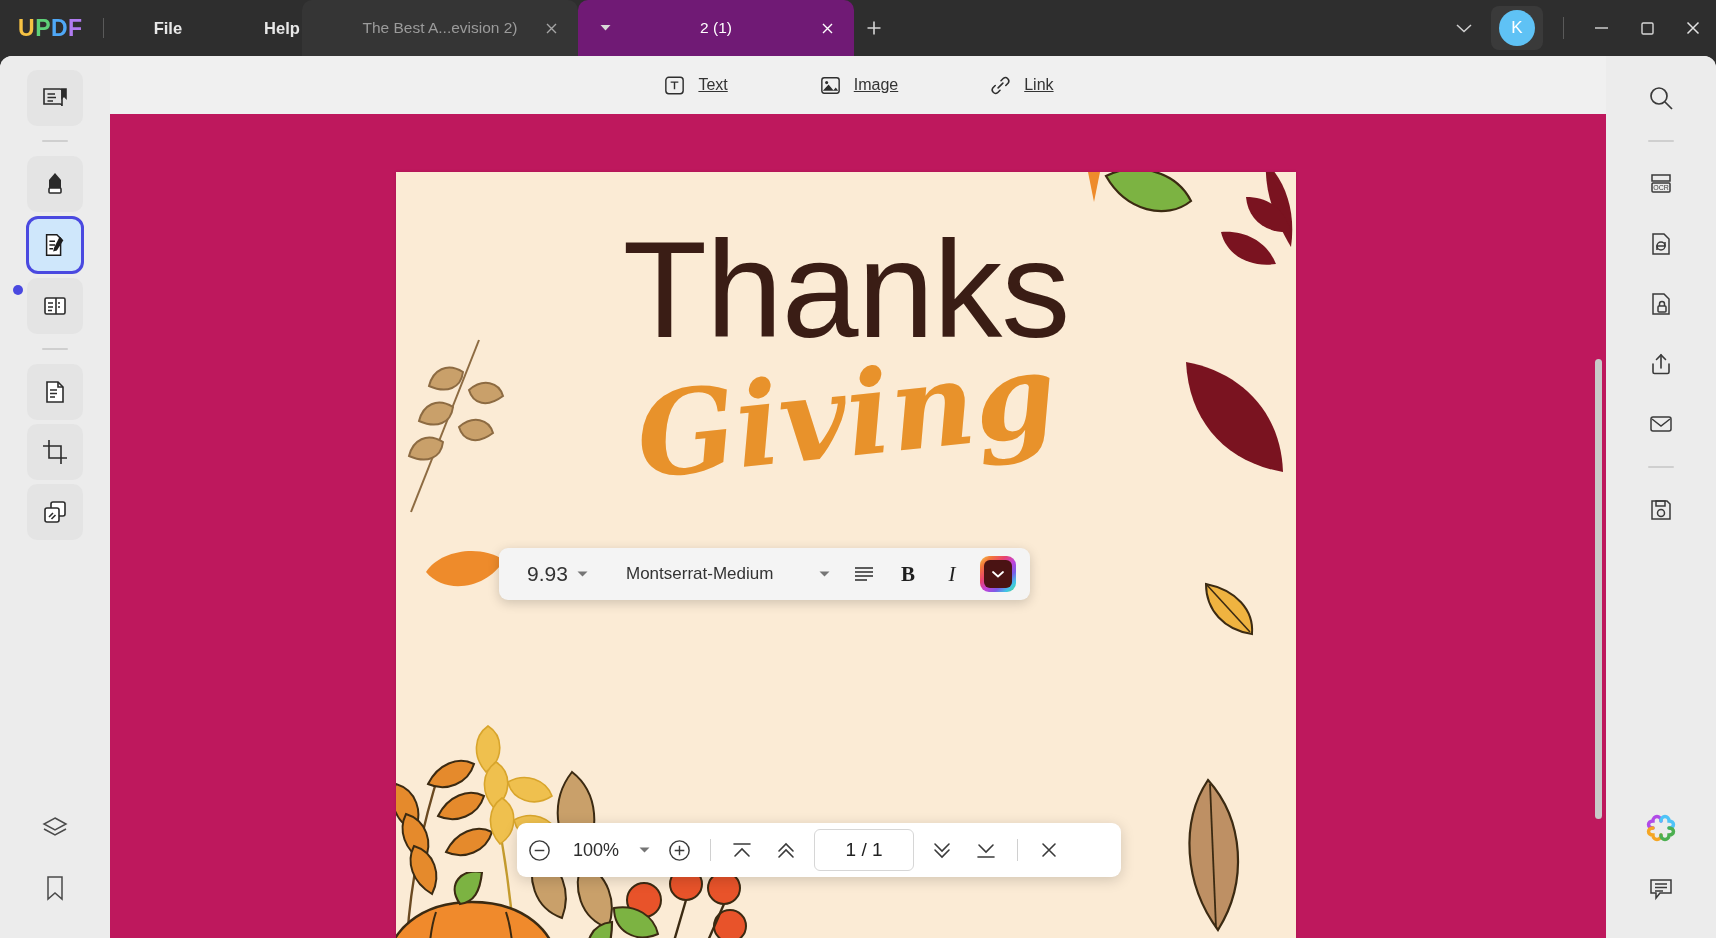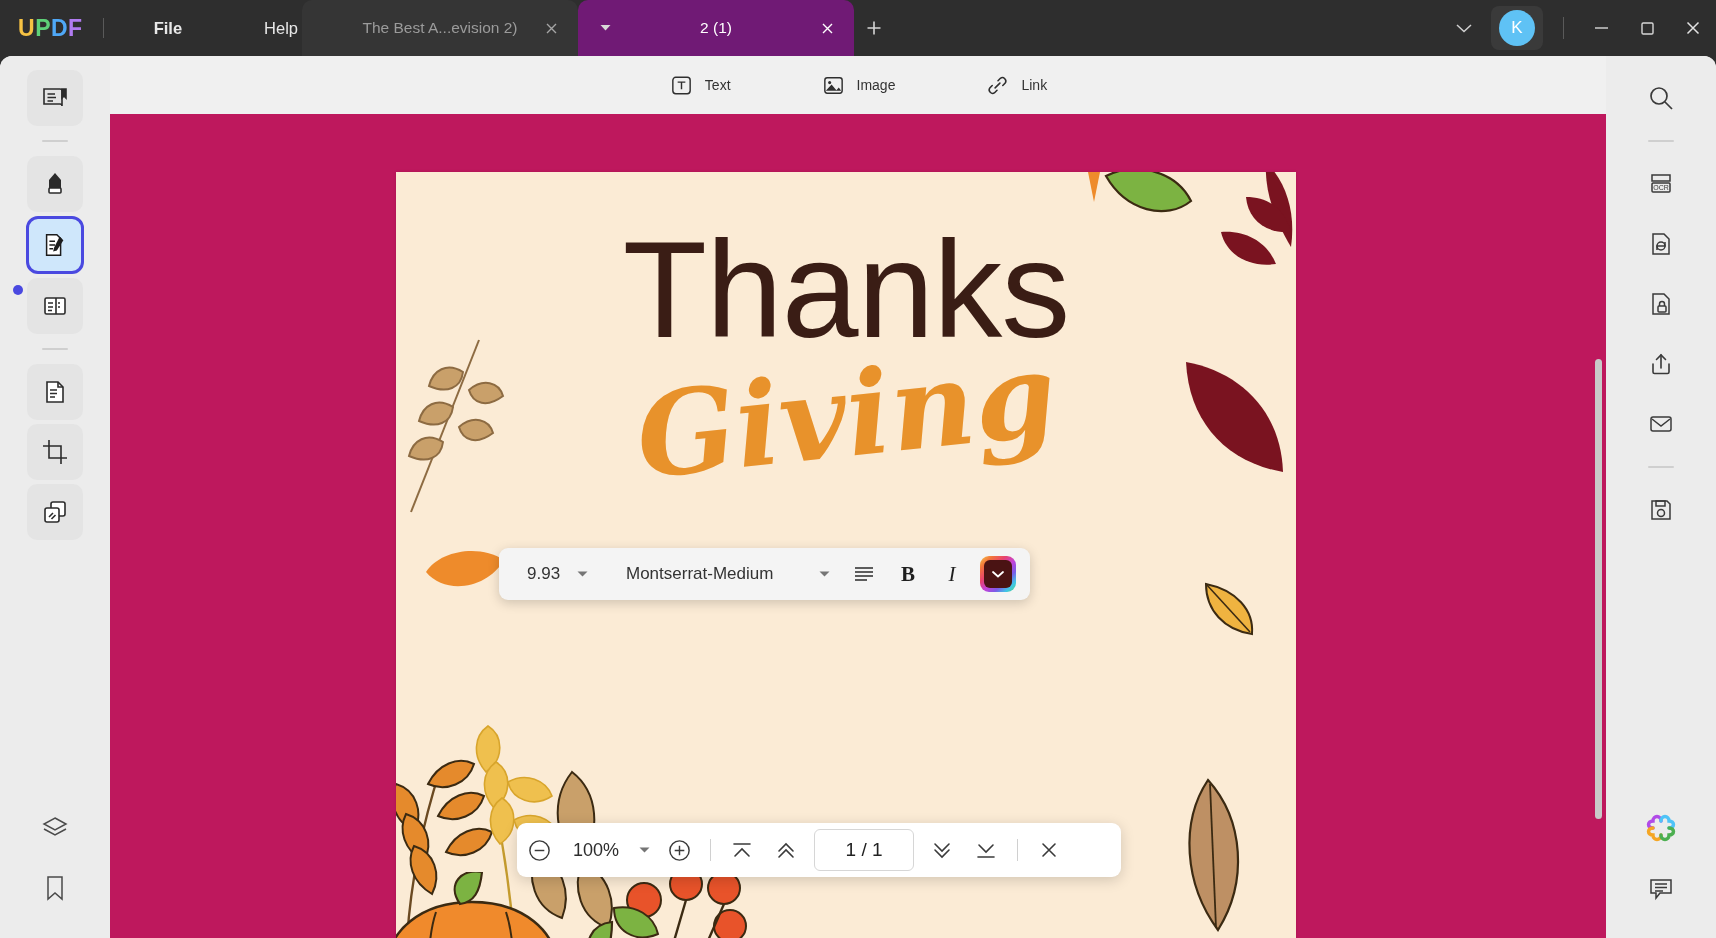--- a/index.html
+++ b/index.html
@@ -20,21 +20,21 @@
   .logo span { }
   .logo .l1 { color: #F6C243; }
   .logo .l2 { color: #5ED178; }
   .logo .l3 { color: #4FA8F7; }
   .logo .l4 { color: #B07BF0; }
   .vsep { width: 1px; height: 20px; background: #5a5a5a; margin: 0 20px; }
   .menu-item {
     color: #e8e8e8; font-size: 16.5px; padding: 6px 18px; border-radius: 5px; cursor: default;
   }
   .menu-file { margin-left: 12px; font-weight: bold; }
-  .menu-help { margin-left: 46px; }
+  .menu-help { margin-left: 46px; font-weight: bold; }
 
   .tabs { position: absolute; left: 302px; top: 0; height: 56px; display: flex; align-items: flex-end; }
   .tab {
     position: relative; height: 56px; display: flex; align-items: center;
     padding: 0 14px; border-radius: 10px 10px 0 0; min-width: 276px;
   }
   .tab.inactive { background: #353535; }
   .tab.active { background: #701a75; }
   .tab-caret { width: 26px; display:flex; align-items:center; justify-content:center; }
   .tab-caret svg { display:block; }
@@ -81,21 +81,21 @@
   .rail-sep { width: 26px; height: 2px; background: #cfcfcf; margin: 10px 0 14px 0; border-radius: 1px; }
   .rail-spacer { flex: 1; }
   .sel-dot { position: absolute; left: 13px; top: 229px; width: 10px; height: 10px; border-radius: 50%; background: #4a49e0; }
 
   
   .toolbar-top {
     position: absolute; left: 110px; top: 0; width: 1496px; height: 58px;
     display: flex; align-items: center; justify-content: center; gap: 64px; background: #f0f0f0;
   }
   .tool-item { display: flex; align-items: center; gap: 11px; padding: 7px 13px; border-radius: 7px; }
-  .tool-label { font-size: 14px; color: #333; }
+  .tool-label { font-size: 16px; color: #333; text-decoration: underline; }
 
   
   .canvas-area {
     position: absolute; left: 110px; top: 58px; width: 1496px; height: 824px;
     background: #be185d; overflow: hidden;
   }
   .page {
     position: absolute; left: 286px; top: 58px; width: 900px; height: 800px;
     background: #FBEBD5; box-shadow: 0 0 3px rgba(0,0,0,.13);
     overflow: hidden;
@@ -127,21 +127,21 @@
   .h-left { left: -5px; top: 38px; }
   .h-right { right: -5px; top: 38px; }
 
   
   .fmt-bar {
     position: absolute; left: 389px; top: 434px; width: 531px; height: 52px;
     background: #f4f4f4; border-radius: 9px; box-shadow: 0 3px 12px rgba(0,0,0,.18);
     display: flex; align-items: center; z-index: 40;
   }
   .fmt-size { width: 103px; display: flex; align-items: center; justify-content: space-between; padding: 0 14px 0 28px; }
-  .fmt-size .val { font-size: 17px; color: #333; }
+  .fmt-size .val { font-size: 21px; color: #333; }
   .fmt-font { flex: 1; display: flex; align-items: center; justify-content: space-between; padding: 0 12px 0 24px; }
   .fmt-font .val { font-size: 17px; color: #333; }
   .fmt-btn { width: 44px; height: 40px; display: flex; align-items: center; justify-content: center; border-radius: 5px; }
   .bold-g { font-size: 21px; font-weight: bold; color: #1f1f1f; font-family: "Liberation Serif", serif; }
   .ital-g { font-size: 21px; font-style: italic; color: #1f1f1f; font-family: "Liberation Serif", serif; }
   .swatch-wrap {
     width: 36px; height: 36px; border-radius: 9px; margin: 0 14px 0 6px; padding: 4px;
     background: linear-gradient(135deg,#F7C948 0%,#F2733B 18%,#E8436E 36%,#C343D8 54%,#7B5BE8 70%,#3FC6E8 85%,#4FD47A 100%);
     display: flex; align-items: center; justify-content: center;
   }

